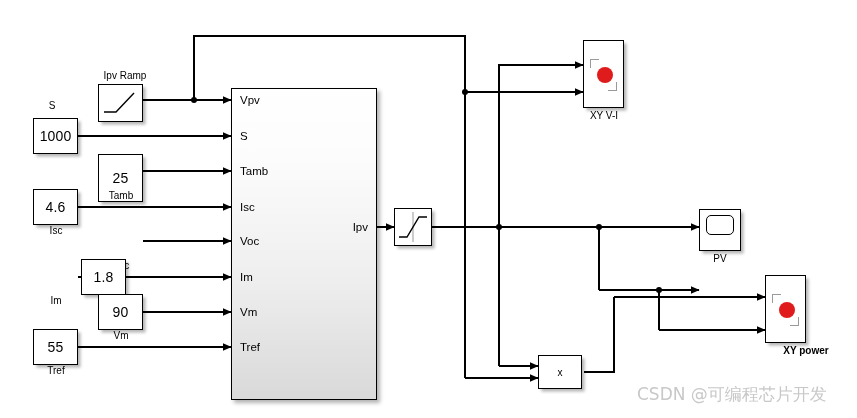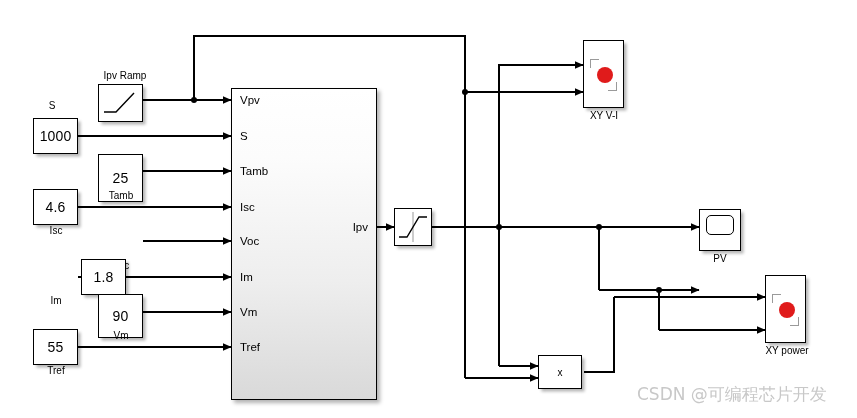--- a/index.html
+++ b/index.html
@@ -179,21 +179,21 @@
   <div class="cap" style="left:90px; top:190px; width:62px;">Tamb</div>
 
   <div class="blk const" style="left:33px; top:189px; width:45px; height:36px;">4.6</div>
   <div class="cap" style="left:26px; top:225px; width:60px;">Isc</div>
 
   <div class="cap" style="left:90px; top:260px; width:62px;">Voc</div>
 
   <div class="blk const" style="left:33px; top:259px; width:45px; height:36px;margin-left:48px;">1.8</div>
   <div class="cap" style="left:26px; top:295px; width:60px;">Im</div>
 
-  <div class="blk const" style="left:98px; top:294px; width:45px; height:44px;">90</div>
+  <div class="blk const" style="left:98px; top:294px; width:45px; height:36px;">90</div>
   <div class="cap" style="left:90px; top:330px; width:62px;">Vm</div>
 
   <div class="blk const" style="left:33px; top:329px; width:45px; height:36px;">55</div>
   <div class="cap" style="left:26px; top:365px; width:60px;">Tref</div>
 
   <div id="subsys" style="left:231px; top:88px; width:146px; height:312px;">
     <span class="port-label" style="left:8px;  top:5px;">Vpv</span>
     <span class="port-label" style="left:8px;  top:41px;">S</span>
     <span class="port-label" style="left:8px;  top:76px;">Tamb</span>
     <span class="port-label" style="left:8px;  top:112px;">Isc</span>
@@ -229,17 +229,17 @@
   </div>
   <div class="cap" style="left:694px; top:253px; width:52px;">PV</div>
 
   <div class="xyblk" id="xy-power" style="left:765px; top:275px; width:41px; height:68px;">
     <div class="xy-br" style="left:6px;  top:18px; width:9px; height:9px;
          border-width:1.4px 0 0 1.4px;"></div>
     <div class="xy-br" style="right:6px; bottom:16px; width:9px; height:9px;
          border-width:0 1.4px 1.4px 0;"></div>
     <div class="xy-dot" style="left:13px; top:26px; width:16px; height:16px;"></div>
   </div>
-  <div class="cap" style="left:752px; top:345px; width:70px;">XY power</div>
+  <div class="cap" style="left:771px; top:345px; width:70px;font-weight:bold;">XY power</div>
 
   <div id="watermark" style="left:637px; top:383px;">CSDN @可编程芯片开发</div>
 
 </div>
 
 </body></html>

